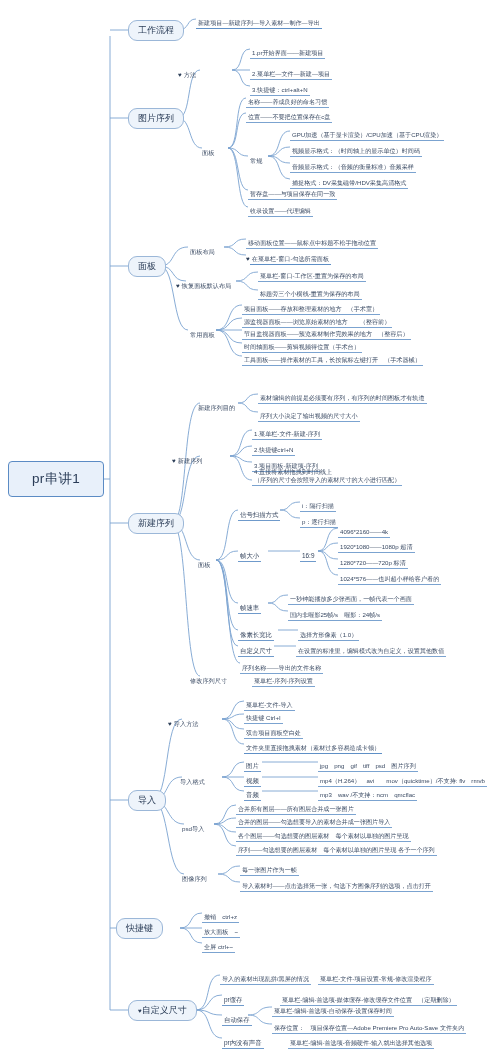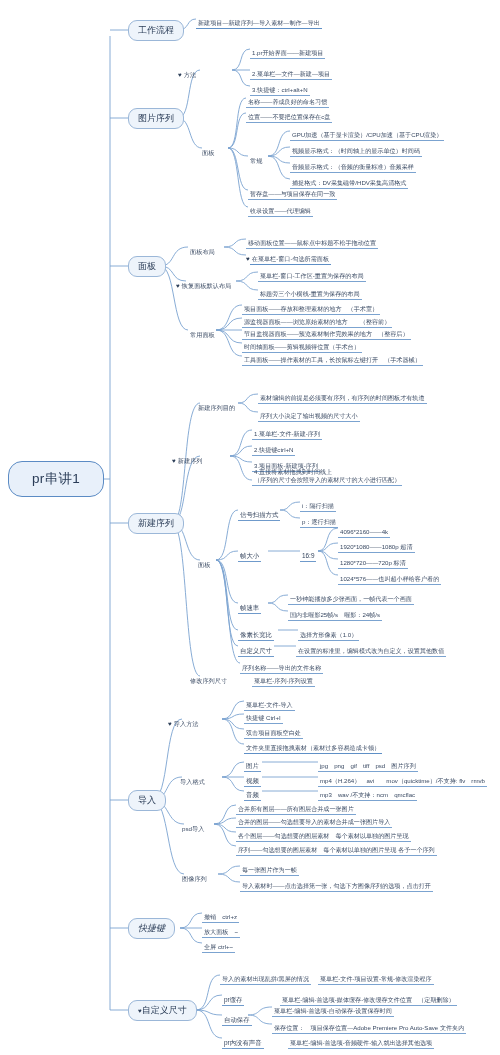--- a/index.html
+++ b/index.html
@@ -9,21 +9,21 @@
     color:#2b3a52;
   }
   #canvas{position:absolute;left:0;top:0;width:500px;height:1055px;}
   svg.links{position:absolute;left:0;top:0;width:500px;height:1055px;pointer-events:none;}
   .node{position:absolute;white-space:nowrap;}
 
   
   .root{
     left:8px;top:461px;width:96px;height:36px;
     box-sizing:border-box;
-    border:1.6px solid #5b8bc4;border-radius:14px;
+    border:1.6px solid #5b8bc4;border-radius:4px;
     background:#e8f0fa;
     display:flex;align-items:center;justify-content:center;
     font-size:13.5px;color:#2a3c57;letter-spacing:.3px;
   }
 
   
   .l1{
     box-sizing:border-box;
     border:1px solid #9bb7d8;border-radius:9px;
     background:#eef4fb;
@@ -182,21 +182,21 @@
     </g>
   </svg>
 
   <div class="node root">pr串讲1</div>
 
   <div class="node l1" style="left:128px;top:20px;">工作流程</div>
   <div class="node l1" style="left:128px;top:108px;">图片序列</div>
   <div class="node l1" style="left:128px;top:256px;">面板</div>
   <div class="node l1" style="left:128px;top:513px;">新建序列</div>
   <div class="node l1" style="left:128px;top:790px;font-family:Liberation Mono, monospace;">导入</div>
-  <div class="node l1" style="left:128px;top:918px;font-style:italic;">快捷键</div>
+  <div class="node l1" style="left:116px;top:918px;">快捷键</div>
   <div class="node l1" style="left:128px;top:1000px;">
     <span class="heart">♥</span>
       <span>自定义尺寸</span>
   </div>
 
   <div class="node" style="left:196px;top:11px;">
     <span class="u thick">新建项目—新建序列—导入素材—制作—导出</span>
   </div>
 
   <div class="node" style="left:178px;top:63px;">

